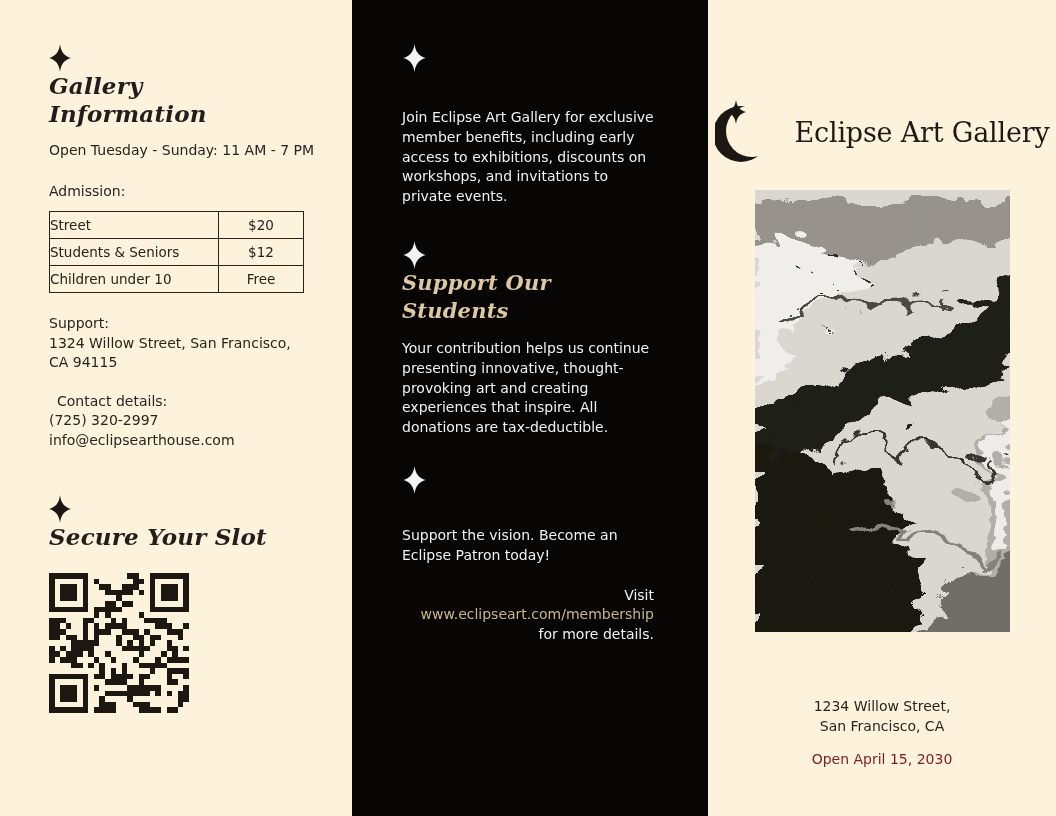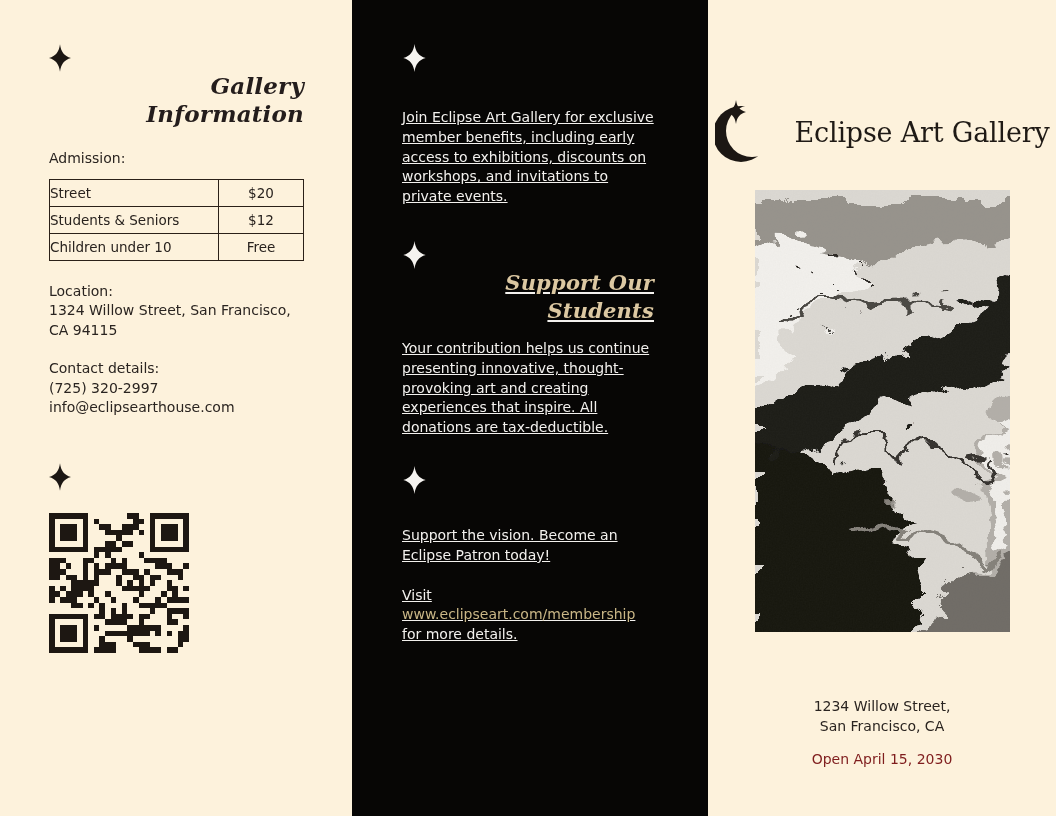--- a/index.html
+++ b/index.html
@@ -2,58 +2,58 @@
 <html><head>
 <meta charset="utf-8">
 <style>
   html,body{margin:0;padding:0;background:#e8e2d2;}
   .page{
     width:1056px;height:816px;display:flex;overflow:hidden;position:relative;
     font-family:"DejaVu Sans","Liberation Sans",sans-serif;color:#241e1a;
   }
   .panel{box-sizing:border-box;height:816px;}
   .panel-left{width:352px;background:#fdf2dc;padding:44px 48px 0 49px;}
-  .panel-middle{width:356px;background:#070605;padding:44px 54px 0 50px;color:#f3f1ee;text-decoration:underline;}
+  .panel-middle{width:356px;background:#070605;padding:44px 54px 0 50px;color:#f3f1ee;}
   .panel-right{width:348px;background:#fdf2dc;display:flex;flex-direction:column;align-items:center;}
   .sparkle{display:block;}
   h2.script{
     font-family:"DejaVu Serif","Liberation Serif",serif;font-style:italic;font-weight:600;
-    font-size:23px;letter-spacing:.2px;margin:0;color:#241d1c;line-height:28px;text-align:right;
+    font-size:23px;letter-spacing:.2px;margin:0;color:#241d1c;line-height:28px;
   }
   .panel-middle h2.script{color:#dcc8a2;font-size:21px;}
   p{margin:0;}
   .body-sm{font-size:14px;line-height:19.5px;color:#2a2420;}
   .prewrap{white-space:pre-line;}
   .nowrap{white-space:nowrap;}
   .mid-body{font-size:14px;line-height:19.8px;color:#f3f1ee;}
   .link-gold{color:#c9b686;text-decoration:none;cursor:pointer;}
   
   .lp-heading{margin-top:30px;}
   .lp-hours{margin-top:13px;}
   .lp-admission-label{margin-top:21px;}
   table.admission{border-collapse:collapse;margin-top:10px;}
   table.admission td{
     border:1.3px solid #2b2118;font-size:13.5px;color:#28221e;
     height:26px;padding:0;
   }
   td.item{width:168px;padding-left:12px;}
   td.price{width:84px;text-align:center;}
   .lp-location-label{margin-top:21px;}
-  .lp-contact-label{margin-top:19px;}
+  .lp-contact-label{margin-top:19px;margin-left:8px;}
   .lp-star2{margin-top:45px;}
   .lp-heading2{margin-top:26px;}
   .lp-scan{margin-top:14px;}
   .qr{margin-top:22px;display:block;}
   .mp-text1{margin-top:36px;}
   .mp-star2{margin-top:34px;}
   .mp-heading{margin-top:36px;}
   .mp-text2{margin-top:14px;}
   .mp-star3{margin-top:28px;}
   .mp-text3{margin-top:32px;}
-  .mp-visit{margin-top:20px;}
+  .mp-visit{margin-top:20px;text-align:right;}
   
   .logo-row{margin-top:100px;display:flex;align-items:center;gap:35px;}
   .logo-text{
     font-family:"DejaVu Serif","Liberation Serif",serif;font-size:27px;font-weight:500;
     color:#1f1a15;letter-spacing:-.2px;margin-left:-9px;
   }
   .marble{margin-top:26px;display:block;}
   .rp-address{margin-top:65px;font-size:14px;line-height:19.5px;text-align:center;color:#2a2420;}
   .rp-date{margin-top:15px;font-size:14px;text-align:center;color:#7f1d1d;}
 </style>
@@ -61,51 +61,53 @@
 <body>
 
 <div class="page">
 
   <section class="panel panel-left">
     <svg class="sparkle" width="22" height="28" viewBox="0 0 24 30">
       <path d="M12 0 C13 8 16.5 13 24 15 C16.5 17 13 22 12 30 C11 22 7.5 17 0 15 C7.5 13 11 8 12 0 Z" fill="#1c1713"></path>
     </svg>
 
     <h2 class="script lp-heading">Gallery Information</h2>
+    <p class="body-sm nowrap lp-hours">Open Tuesday - Sunday: 11 AM - 7 PM</p>
     <p class="body-sm lp-admission-label">Admission:</p>
 
     <table class="admission">
       <tbody>
         <tr>
           <td class="item">Street</td>
           <td class="price">$20</td>
         </tr>
         <tr>
           <td class="item">Students &amp; Seniors</td>
           <td class="price">$12</td>
         </tr>
         <tr>
           <td class="item">Children under 10</td>
           <td class="price">Free</td>
         </tr>
       </tbody>
     </table>
 
-    <p class="body-sm lp-location-label">Location:</p>
+    <p class="body-sm lp-location-label">Support:</p>
     <p class="body-sm prewrap">1324 Willow Street, San Francisco,
 CA 94115</p>
 
     <p class="body-sm lp-contact-label">Contact details:</p>
     <p class="body-sm">(725) 320-2997</p>
     <p class="body-sm">info@eclipsearthouse.com</p>
 
     <svg class="sparkle lp-star2" width="22" height="28" viewBox="0 0 24 30">
       <path d="M12 0 C13 8 16.5 13 24 15 C16.5 17 13 22 12 30 C11 22 7.5 17 0 15 C7.5 13 11 8 12 0 Z" fill="#1c1713"></path>
     </svg>
 
+    <h2 class="script lp-heading2">Secure Your Slot</h2>
 
     <svg id="qr-svg" class="qr" width="140" height="140" viewBox="0 0 25 25" shape-rendering="crispEdges" fill="#1d1712">
         <rect x="0" y="0" width="1" height="1"></rect>
         <rect x="1" y="0" width="1" height="1"></rect>
         <rect x="2" y="0" width="1" height="1"></rect>
         <rect x="3" y="0" width="1" height="1"></rect>
         <rect x="4" y="0" width="1" height="1"></rect>
         <rect x="5" y="0" width="1" height="1"></rect>
         <rect x="6" y="0" width="1" height="1"></rect>
         <rect x="14" y="0" width="1" height="1"></rect>

